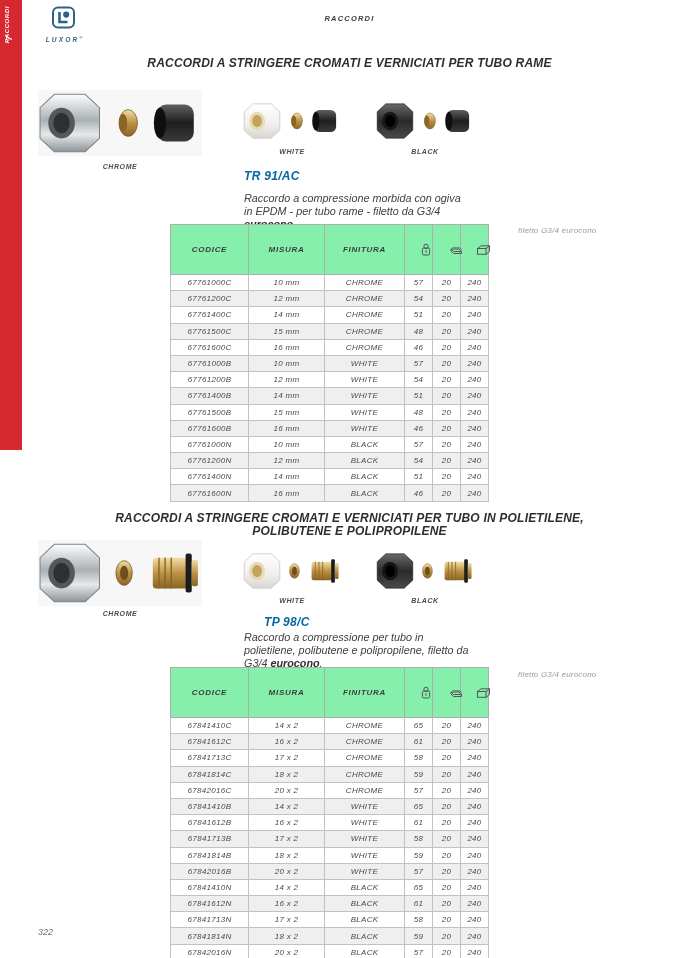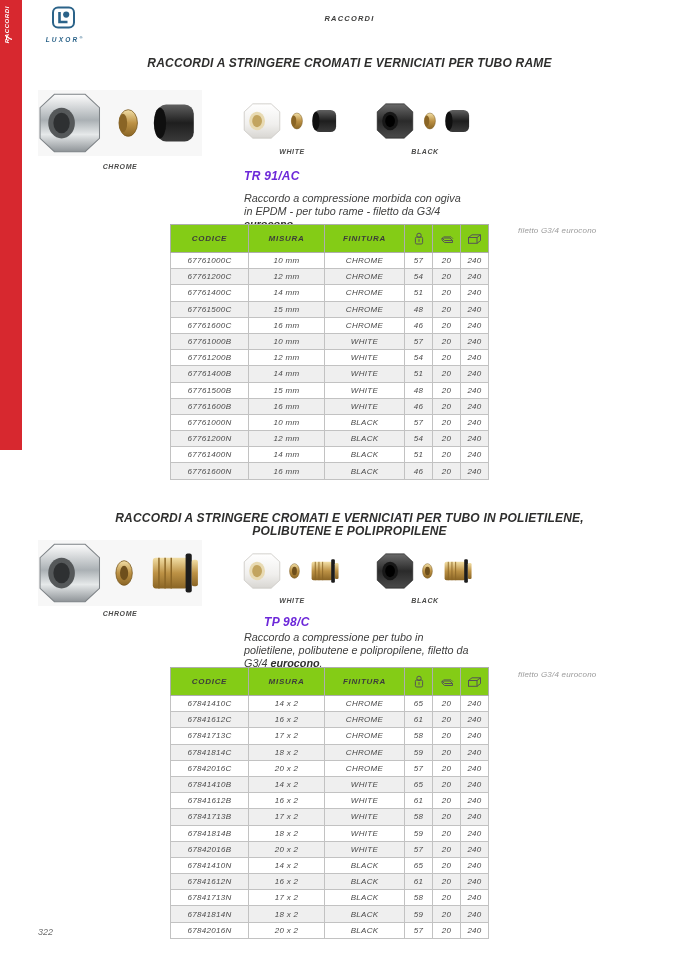--- a/index.html
+++ b/index.html
@@ -24,31 +24,31 @@
   .sec-title{position:absolute;left:22px;right:0;text-align:center;font-weight:800;
     font-size:12px;letter-spacing:.2px;color:#2e2e2d;line-height:12.5px;}
   .sec1-title{top:57px;}
   .sec2-title{top:512px;}
 
   
   .photo{position:absolute;background:#f7f7f7;}
   .photo svg{width:100%;height:100%;}
   .photo-label{position:absolute;font-size:7px;font-weight:bold;letter-spacing:.6px;color:#4c4c4b;text-align:center;}
 
-  .prod-code{position:absolute;left:244px;color:#6d28d9;font-size:12px;font-weight:800;letter-spacing:.3px;}
+  .prod-code{position:absolute;left:244px;color:#0369a1;font-size:12px;font-weight:800;letter-spacing:.3px;}
   .prod-desc{position:absolute;left:244px;width:228px;font-size:10.8px;line-height:13px;color:#3f3f3e;}
   .prod-desc b{color:#2e2e2d;}
 
   .side-note{position:absolute;left:518px;font-size:8px;color:#9b9b9b;letter-spacing:.2px;}
 
   
   table.spec{position:absolute;left:170px;border-collapse:collapse;table-layout:fixed;width:318px;
     font-size:8px;}
-  table.spec th{background:#84cc16;border:1px solid #aeaeae;height:19px;font-size:8px;
-    font-weight:bold;letter-spacing:.7px;color:#3c3c3b;padding:4px;text-align:center;}
+  table.spec th{background:#86efac;border:1px solid #aeaeae;height:19px;font-size:8px;
+    font-weight:bold;letter-spacing:.7px;color:#3c3c3b;padding:15px;text-align:center;}
   table.spec td{border:1px solid #c2c2c2;height:15.2px;padding:0 2px;text-align:center;
     color:#4a4a4a;letter-spacing:.3px;}
   table.spec tbody tr:nth-child(even){background:#efefef;}
   .t1{top:224px;}
   .t2{top:667px;}
   th svg{display:block;margin:0 auto;}
 
   .page-num{position:absolute;left:38px;top:927px;font-size:9px;color:#6f6f6f;}
   .defs-holder{position:absolute;width:0;height:0;overflow:hidden;}
 </style>

